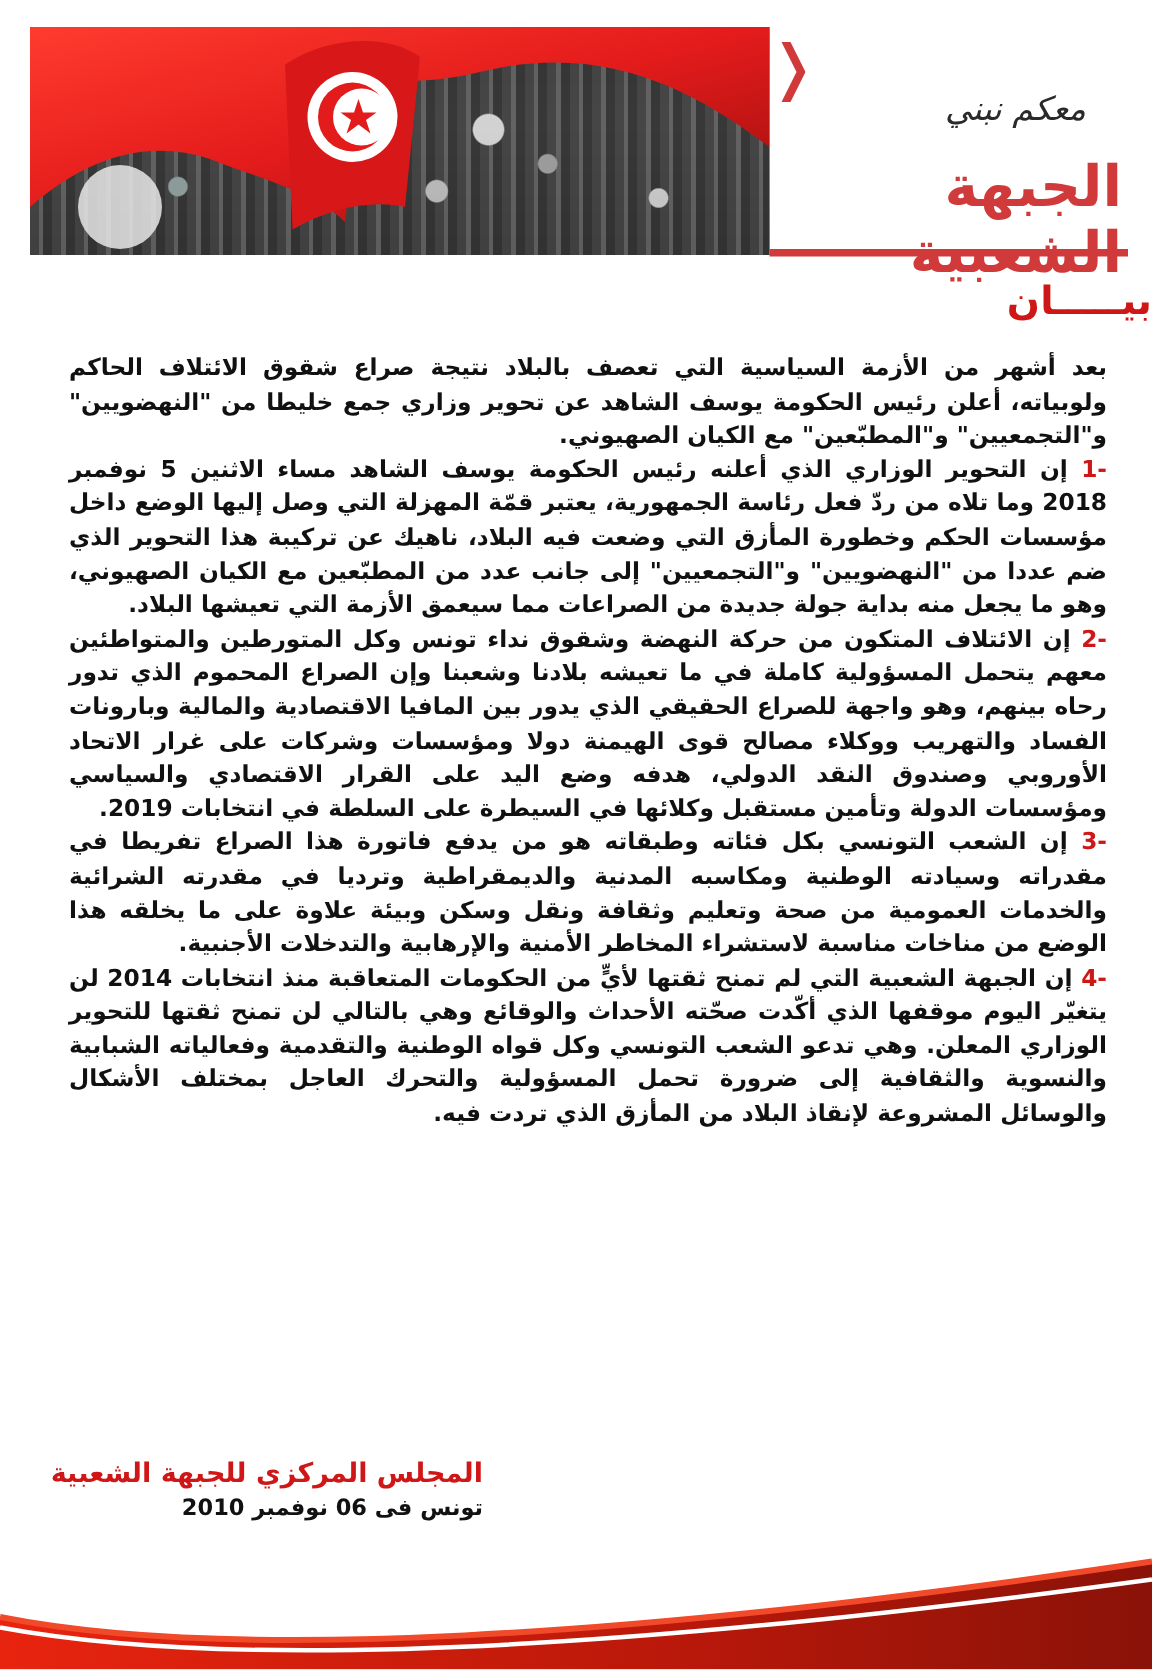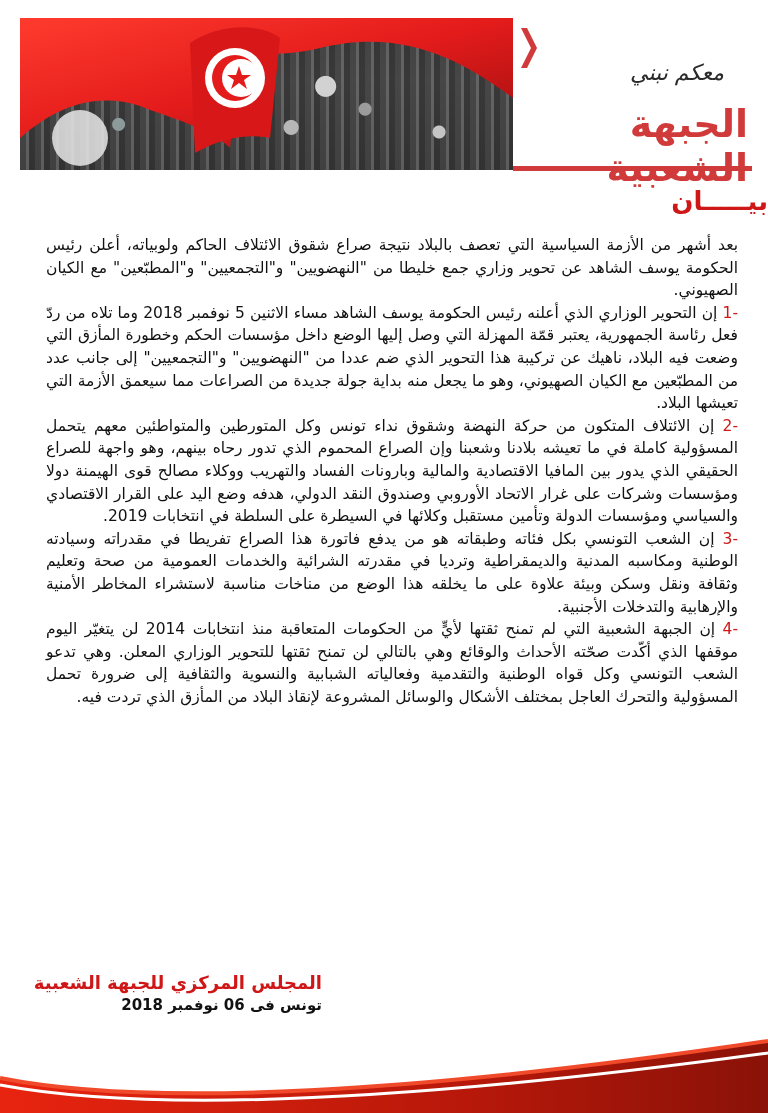--- a/index.html
+++ b/index.html
@@ -49,21 +49,21 @@
 
   .title {
     position: absolute; left: 0; right: 0; top: 186px; 
     font-size: 26px; font-weight: bold; color: #d01717; direction: rtl;
     letter-spacing: 8px;
   }
 
   .body-text {
     position: absolute; left: 46px; width: 692px; top: 234px;
     direction: rtl; text-align: justify; text-align-last: right;
-    font-family: "DejaVu Sans", sans-serif; font-weight: normal;
+    font-family: "DejaVu Sans", sans-serif; font-weight: bold;
     font-size: 15.5px; line-height: 22.6px; color: #111;
   }
   .para { margin: 0; }
   .num { color: #d01717; }
 
   .signature {
     position: absolute; right: 446px; top: 972px; direction: rtl; text-align: right;
   }
   .sig-org { color: #d01717; font-weight: bold; font-size: 18px; line-height: 22px; }
   .sig-date { color: #111; font-weight: bold; font-size: 15px; line-height: 22px; }
@@ -108,21 +108,21 @@
 <div class="body-text">
   <p class="para"><span>بعد أشهر من الأزمة السياسية التي تعصف بالبلاد نتيجة صراع شقوق الائتلاف الحاكم ولوبياته، أعلن رئيس الحكومة يوسف الشاهد عن تحوير وزاري جمع خليطا من "النهضويين" و"التجمعيين" و"المطبّعين" مع الكيان الصهيوني.</span></p>
   <p class="para"><span class="num">-1</span><span> إن التحوير الوزاري الذي أعلنه رئيس الحكومة يوسف الشاهد مساء الاثنين 5 نوفمبر 2018 وما تلاه من ردّ فعل رئاسة الجمهورية، يعتبر قمّة المهزلة التي وصل إليها الوضع داخل مؤسسات الحكم وخطورة المأزق التي وضعت فيه البلاد، ناهيك عن تركيبة هذا التحوير الذي ضم عددا من "النهضويين" و"التجمعيين" إلى جانب عدد من المطبّعين مع الكيان الصهيوني، وهو ما يجعل منه بداية جولة جديدة من الصراعات مما سيعمق الأزمة التي تعيشها البلاد.</span></p>
   <p class="para"><span class="num">-2</span><span> إن الائتلاف المتكون من حركة النهضة وشقوق نداء تونس وكل المتورطين والمتواطئين معهم يتحمل المسؤولية كاملة في ما تعيشه بلادنا وشعبنا وإن الصراع المحموم الذي تدور رحاه بينهم، وهو واجهة للصراع الحقيقي الذي يدور بين المافيا الاقتصادية والمالية وبارونات الفساد والتهريب ووكلاء مصالح قوى الهيمنة دولا ومؤسسات وشركات على غرار الاتحاد الأوروبي وصندوق النقد الدولي، هدفه وضع اليد على القرار الاقتصادي والسياسي ومؤسسات الدولة وتأمين مستقبل وكلائها في السيطرة على السلطة في انتخابات 2019.</span></p>
   <p class="para"><span class="num">-3</span><span> إن الشعب التونسي بكل فئاته وطبقاته هو من يدفع فاتورة هذا الصراع تفريطا في مقدراته وسيادته الوطنية ومكاسبه المدنية والديمقراطية وترديا في مقدرته الشرائية والخدمات العمومية من صحة وتعليم وثقافة ونقل وسكن وبيئة علاوة على ما يخلقه هذا الوضع من مناخات مناسبة لاستشراء المخاطر الأمنية والإرهابية والتدخلات الأجنبية.</span></p>
   <p class="para"><span class="num">-4</span><span> إن الجبهة الشعبية التي لم تمنح ثقتها لأيٍّ من الحكومات المتعاقبة منذ انتخابات 2014 لن يتغيّر اليوم موقفها الذي أكّدت صحّته الأحداث والوقائع وهي بالتالي لن تمنح ثقتها للتحوير الوزاري المعلن. وهي تدعو الشعب التونسي وكل قواه الوطنية والتقدمية وفعالياته الشبابية والنسوية والثقافية إلى ضرورة تحمل المسؤولية والتحرك العاجل بمختلف الأشكال والوسائل المشروعة لإنقاذ البلاد من المأزق الذي تردت فيه.</span></p>
 </div>
 
 <div class="signature">
   <div class="sig-org">المجلس المركزي للجبهة الشعبية</div>
-  <div class="sig-date">تونس فى 06 نوفمبر 2018</div>
+  <div class="sig-date">تونس فى 06 نوفمبر 2010</div>
 </div>
 
 <svg class="footer-wave" viewBox="0 0 768 80" preserveAspectRatio="none">
   <defs>
     <linearGradient id="wg" x1="0" y1="0" x2="1" y2="0">
       <stop offset="0" stop-color="#e8240f"></stop>
       <stop offset="0.6" stop-color="#b8180a"></stop>
       <stop offset="1" stop-color="#8a1208"></stop>
     </linearGradient>
   </defs>

